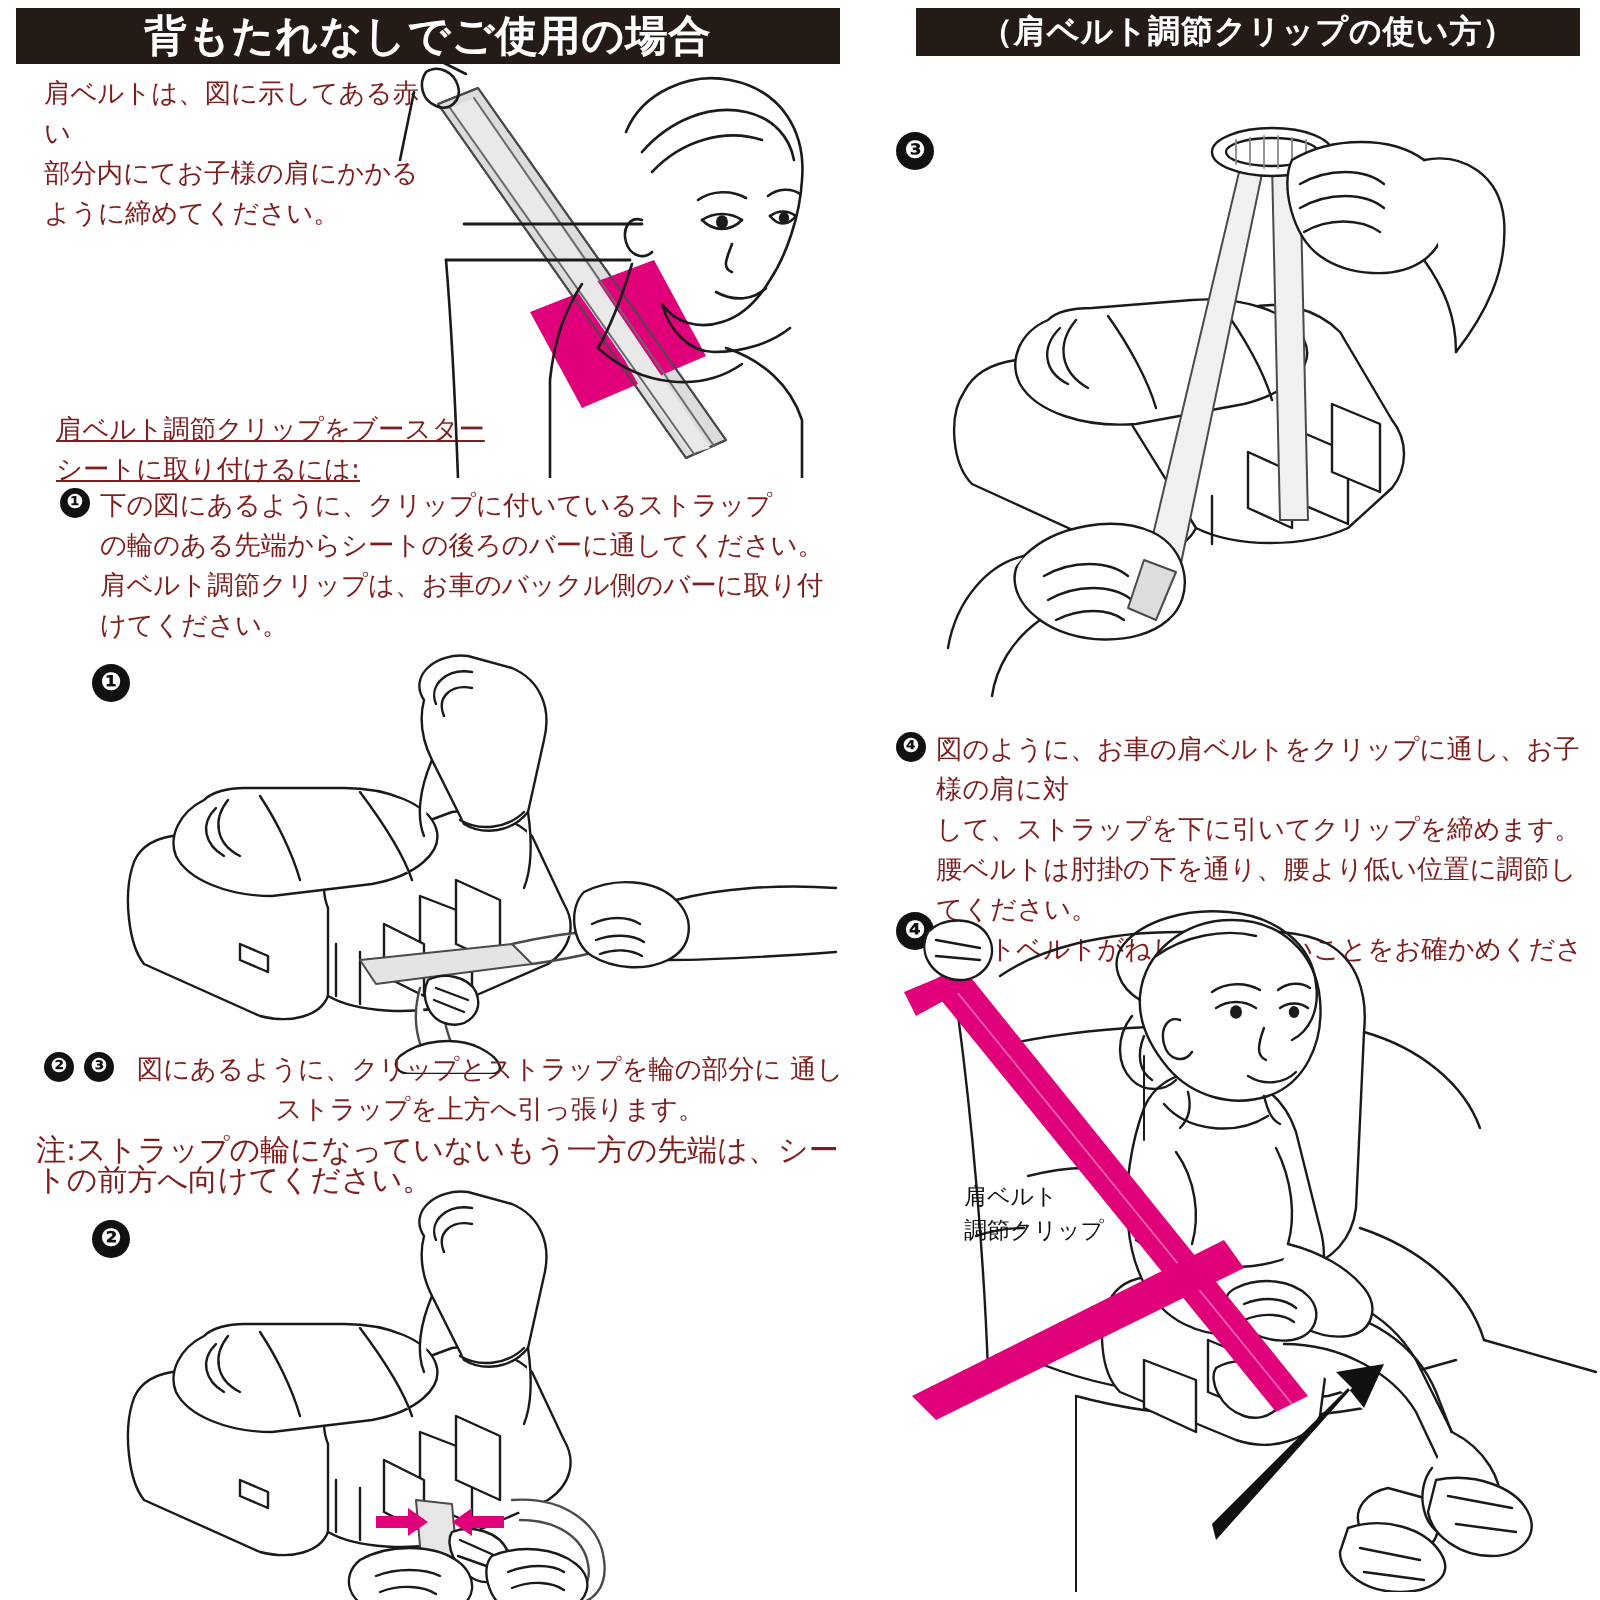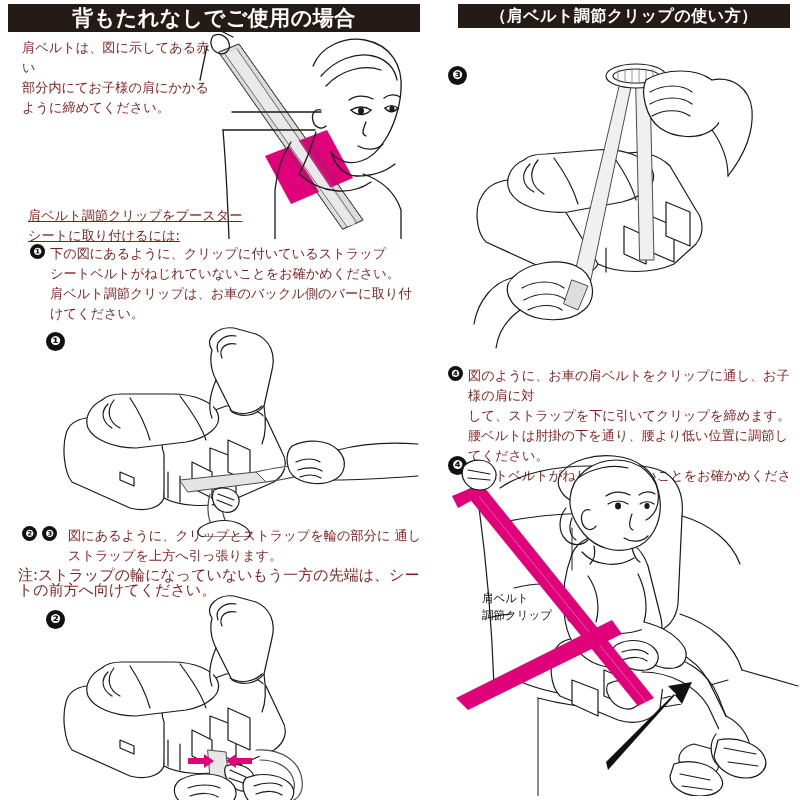--- a/index.html
+++ b/index.html
@@ -145,21 +145,21 @@
 
           <path d="M28 106 C30 130 32 160 34 215"></path>
         </g>
       </svg>
     </div>
 
     <div class="tx" style="left:30px;top:210px;width:386px;">
       <div class="step-row">
         <span class="badge">❶</span>
         <div class="para">下の図にあるように、クリップに付いているストラップ
-シートベルトがねじれていないことをお確かめください。
+の輪のある先端からシートの後ろのバーに通してください。
 肩ベルト調節クリップは、お車のバックル側のバーに取り付
 けてください。</div>
       </div>
     </div>
 
     <div class="badge-standalone" style="left:46px;top:294px;">
       <span class="badge big">❶</span>
     </div>
 
     <div class="illus" style="left:60px;top:288px;">
@@ -221,21 +221,21 @@
 
           <path d="M140 206 C150 198 168 196 180 202 C192 208 192 215 186 215 L146 215 C138 215 136 210 140 206 Z"></path>
         </g>
       </svg>
     </div>
 
     <div class="tx" style="left:22px;top:492px;width:400px;">
       <div class="step-row">
         <span class="badge">❷</span>
         <span class="badge">❸</span>
-        <div class="para" style="margin-left:6px;">図にあるように、クリップとストラップを輪の部分に 通し
+        <div class="para" style="margin-left:6px;text-align:center;">図にあるように、クリップとストラップを輪の部分に 通し
 ストラップを上方へ引っ張ります。</div>
       </div>
     </div>
 
     <div class="tx para small" style="left:18px;top:534px;width:404px;">注:ストラップの輪になっていないもう一方の先端は、シートの前方へ向けてください。</div>
 
     <div class="badge-standalone" style="left:46px;top:572px;">
       <span class="badge big">❷</span>
     </div>
 

